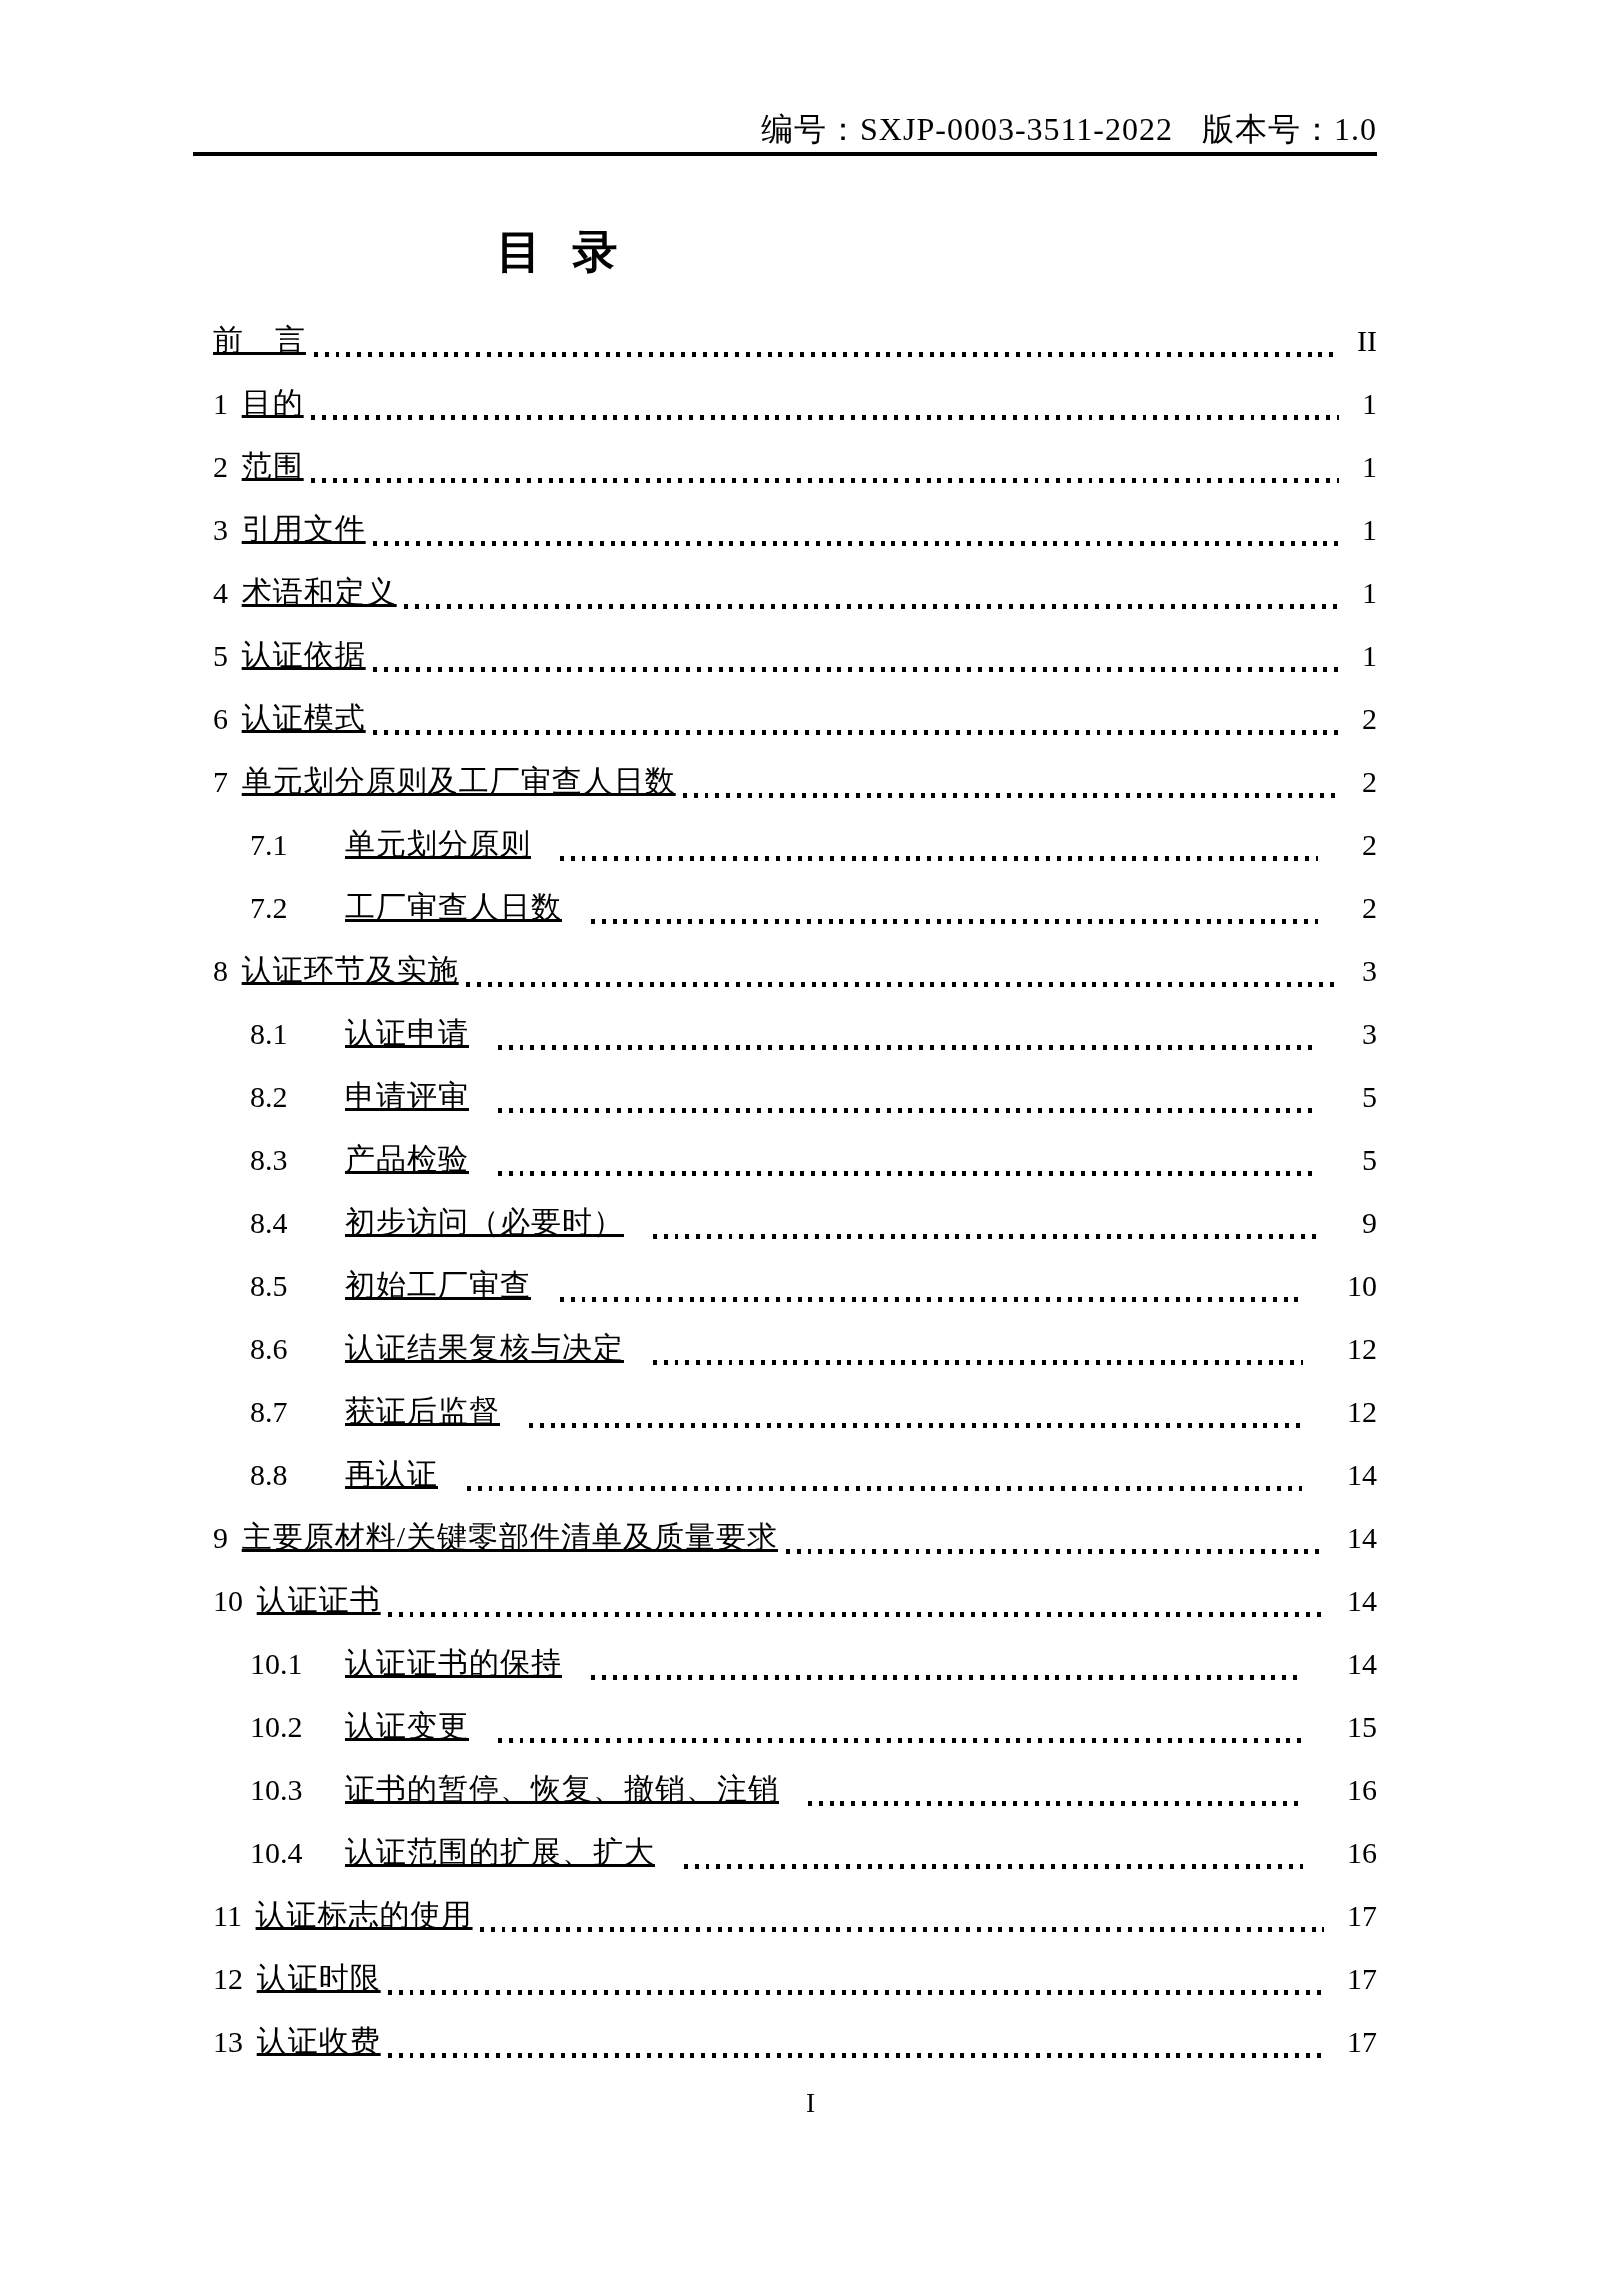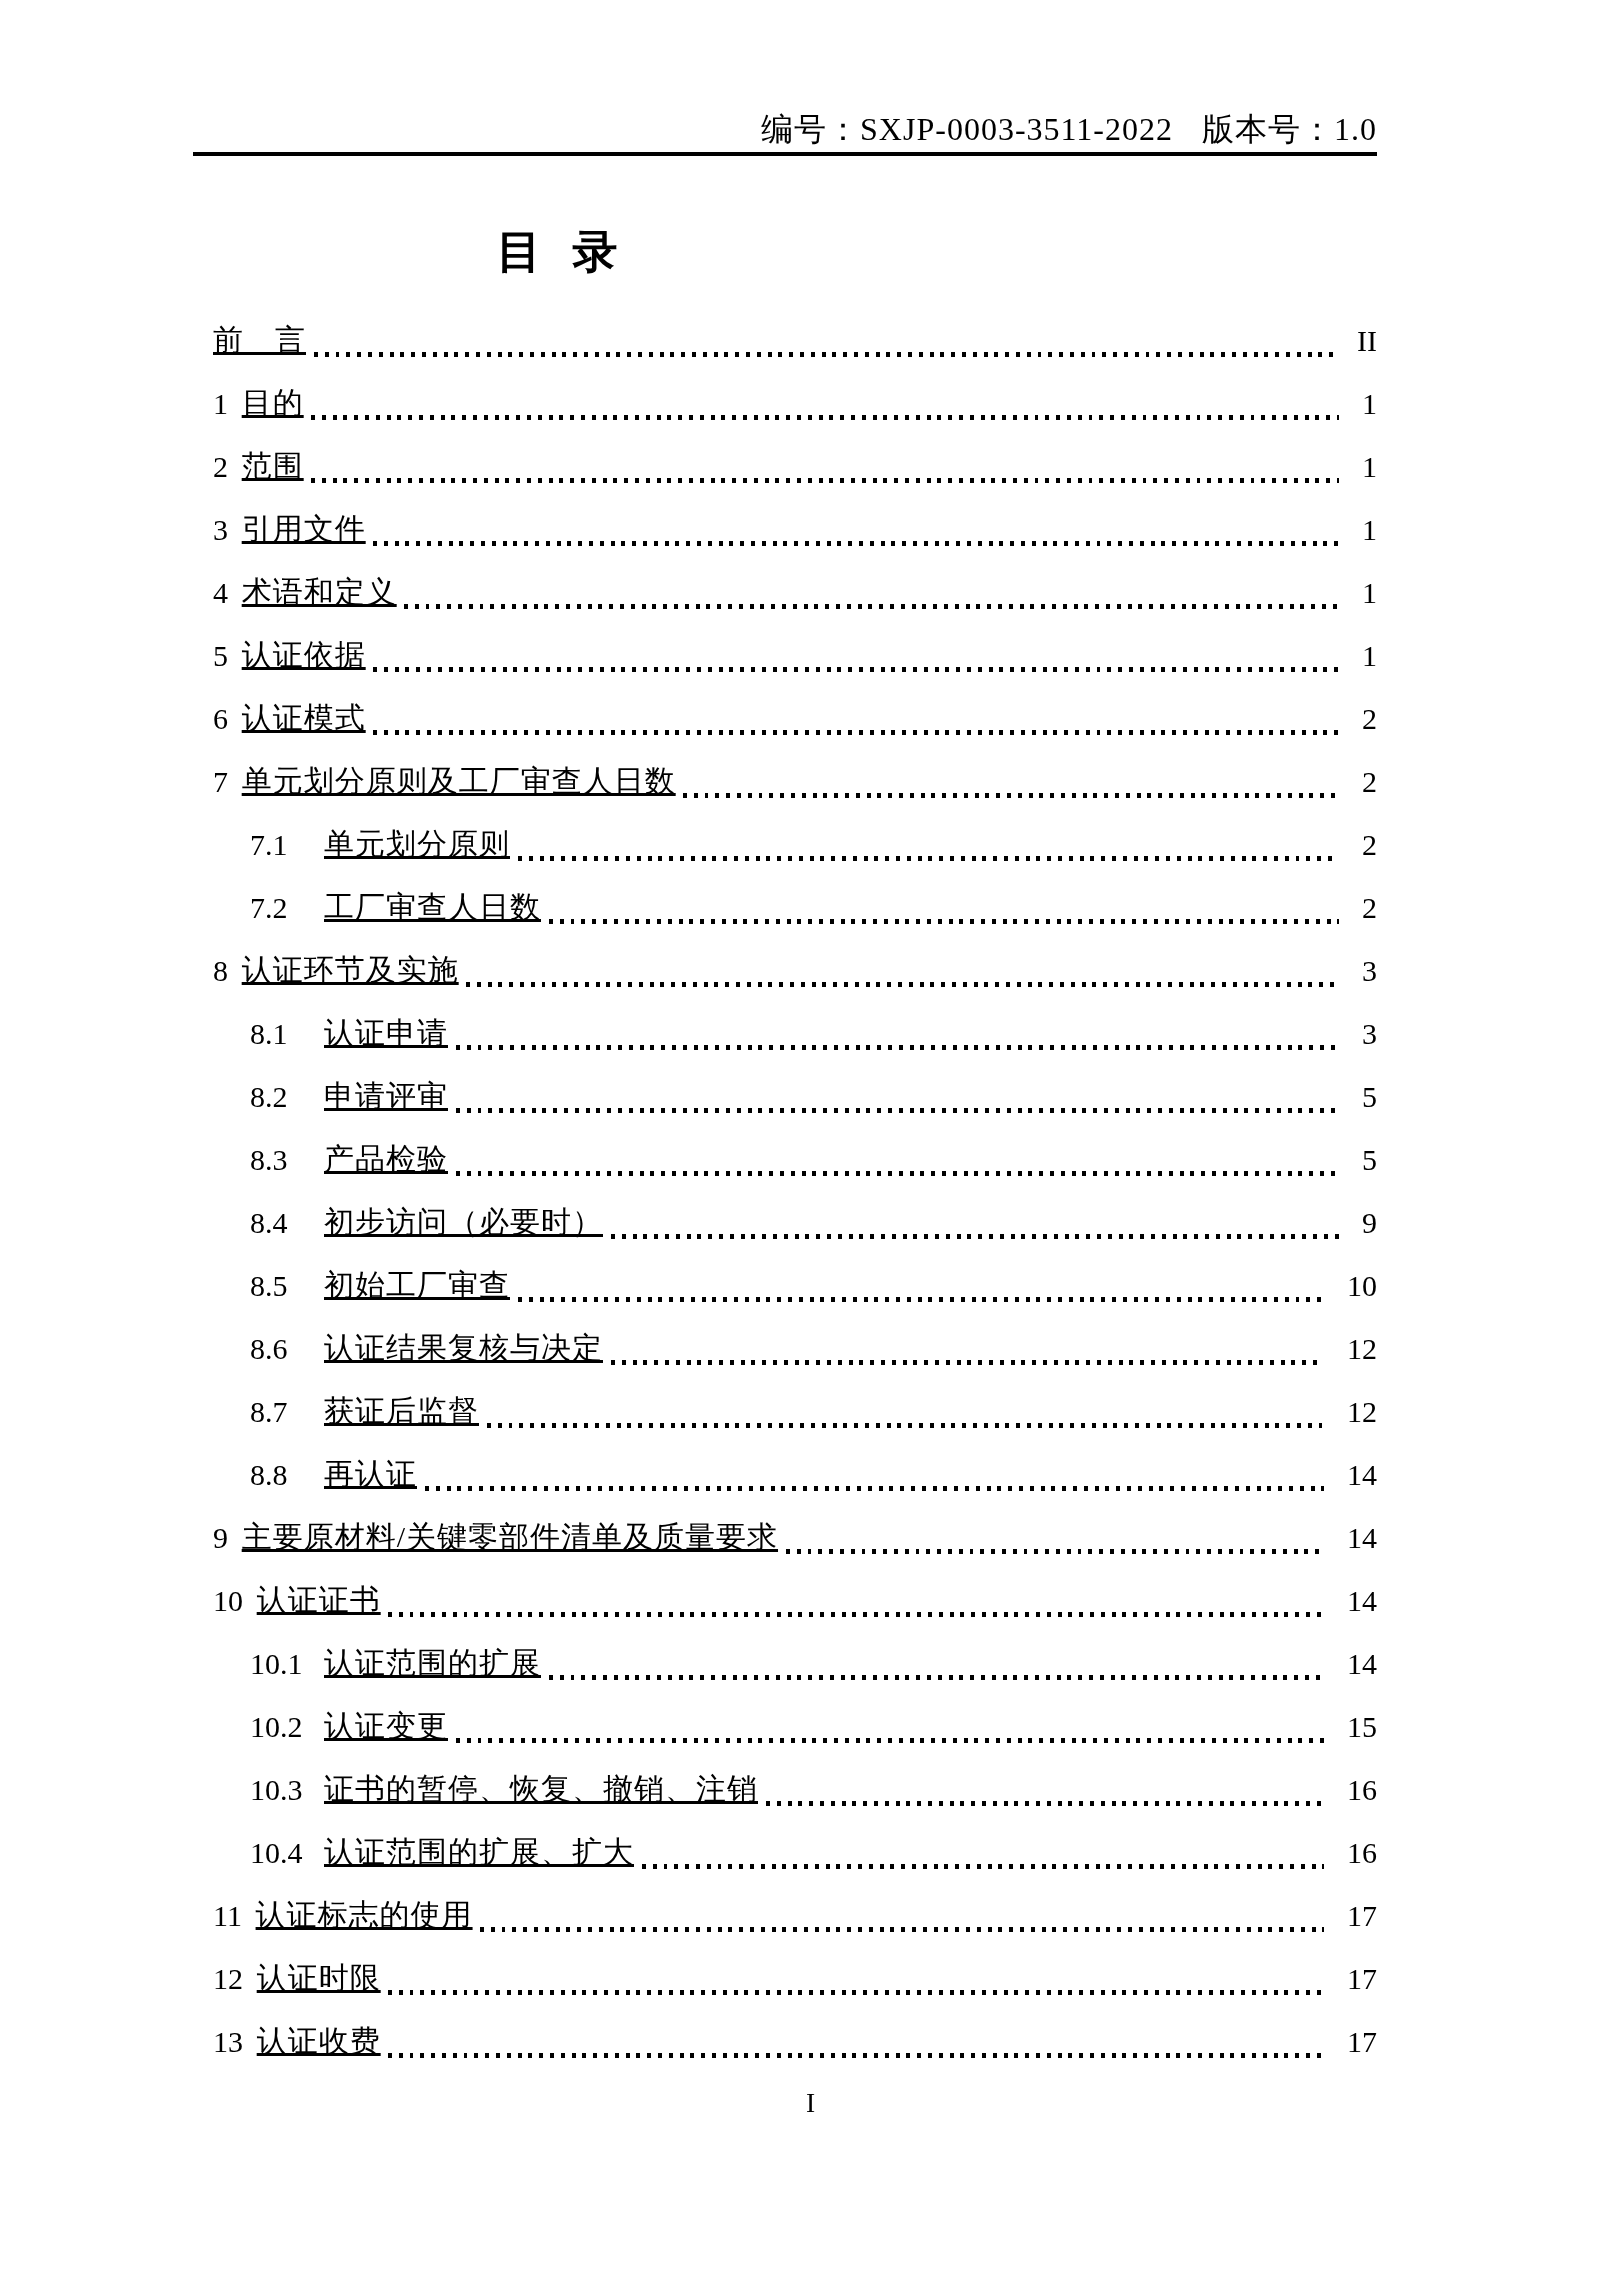--- a/index.html
+++ b/index.html
@@ -28,21 +28,21 @@
     word-spacing:15.7px; letter-spacing:2px;
   }
   .toc {
     position:absolute; top:309px; left:213px; width:1164px;
   }
   .toc-row {
     display:flex; align-items:center;
     height:63px; font-size:30px; white-space:nowrap;
   }
   .toc-row .num { flex:0 0 auto; margin-right:13.7px; }
-  .toc-row.sub { padding-left:37px; }
+  .toc-row.sub { padding-left:37px;gap:21px; }
   .toc-row.sub .num { width:74px; margin-right:0; }
   .toc-title { flex:0 0 auto; letter-spacing:1px;text-decoration:underline; }
   .leader {
     flex:1 1 auto; height:4.9px;
     align-self:flex-end; margin:0 2.9px 14.7px 7.8px;
     background-image:repeating-linear-gradient(to right,#000 0 3.9px,transparent 3.9px 10.8px);
   }
   .pageno { flex:0 0 auto; padding-left:3.9px;margin-left:16px; }
   .doc-footer {
     position:absolute; top:2088px; left:0; width:1621px;
@@ -205,21 +205,21 @@
 
   <div class="toc-row">
     <span class="num">10</span>
     <span class="toc-title">认证证书</span>
     <span class="leader"></span>
     <span class="pageno">14</span>
   </div>
 
   <div class="toc-row sub">
     <span class="num">10.1</span>
-    <span class="toc-title">认证范围的扩展</span>
+    <span class="toc-title">认证证书的保持</span>
     <span class="leader"></span>
     <span class="pageno">14</span>
   </div>
 
   <div class="toc-row sub">
     <span class="num">10.2</span>
     <span class="toc-title">认证变更</span>
     <span class="leader"></span>
     <span class="pageno">15</span>
   </div>

